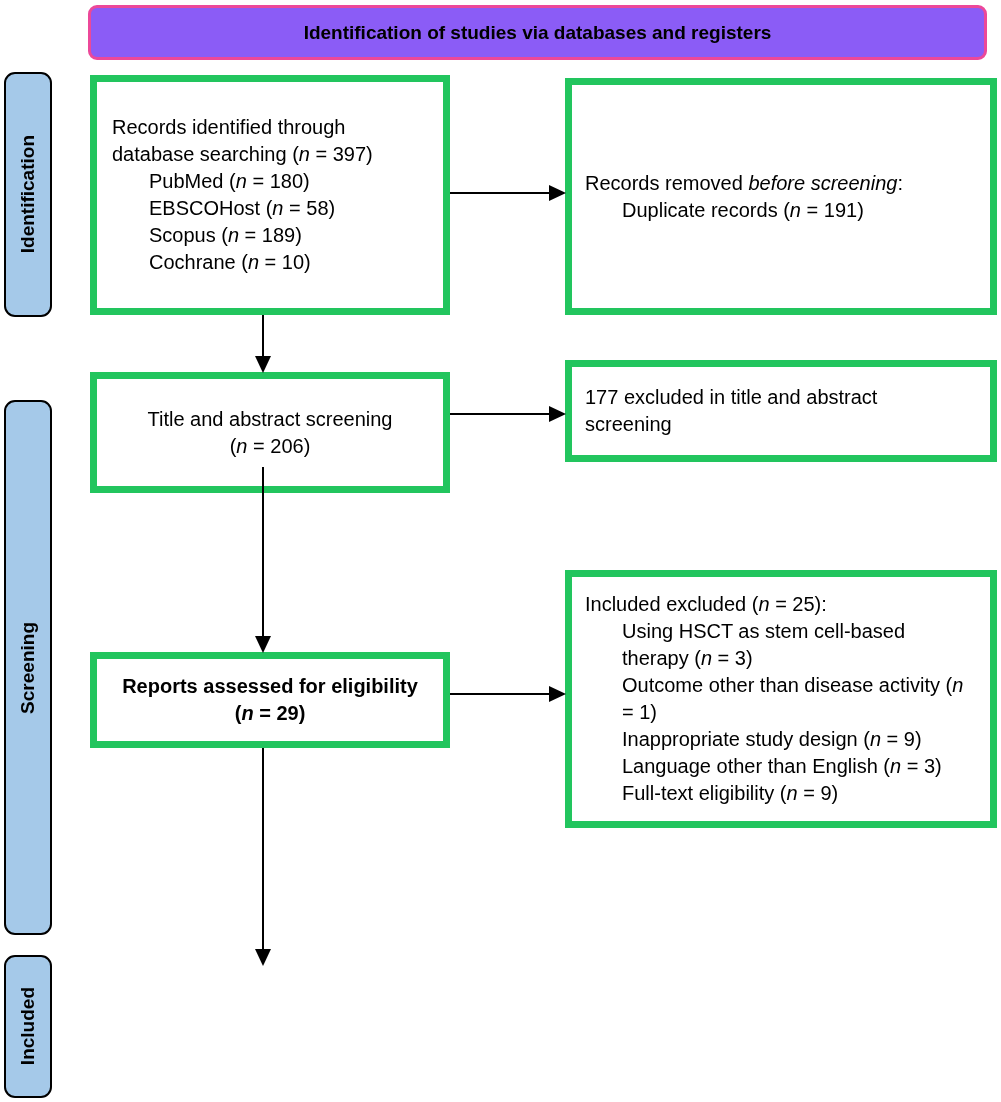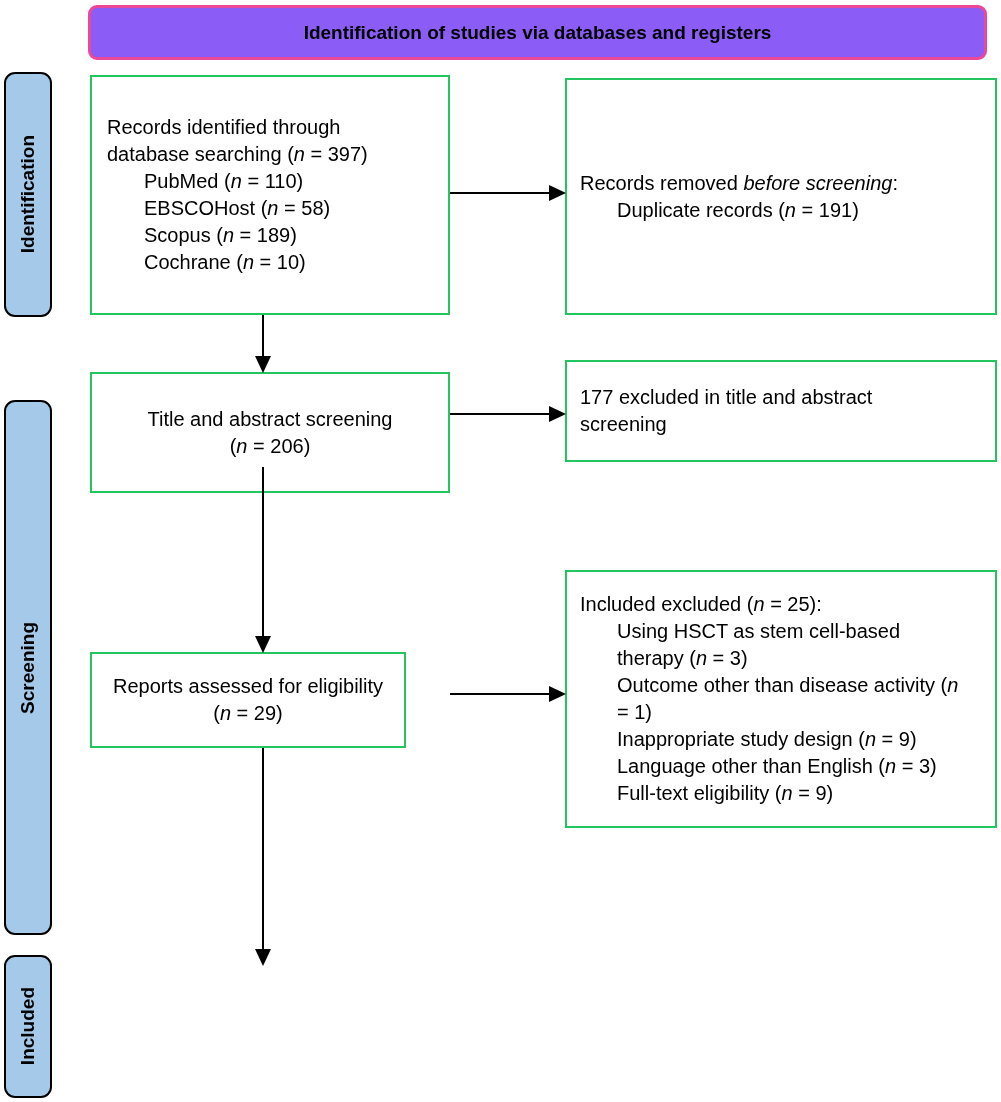--- a/index.html
+++ b/index.html
@@ -20,21 +20,21 @@
     position:absolute;left:4px;width:48px;background:#A5C9E9;
     border:2px solid #000;border-radius:11px;box-sizing:border-box;
     display:flex;align-items:center;justify-content:center;
   }
   .stage-label{
     writing-mode:vertical-rl;transform:rotate(180deg);
     font-weight:bold;font-size:19px;white-space:nowrap;color:#000;
   }
   
   .box{
-    position:absolute;background:#fff;border:2px solid #22c55e;box-sizing:border-box;
+    position:absolute;background:#fff;border:7px solid #22c55e;box-sizing:border-box;
     font-size:20px;line-height:27px;display:flex;flex-direction:column;justify-content:center;
   }
   .box.centered{align-items:center;text-align:center;}
   .box.leftish{align-items:flex-start;text-align:left;}
   .indent{margin-left:37px;}
   .n{font-style:italic;}
   .it{font-style:italic;}
   
   .shaft-h{position:absolute;height:2px;background:#000;}
   .shaft-v{position:absolute;width:2px;background:#000;}
@@ -60,41 +60,41 @@
   <div class="stage" style="top:400px;height:535px;">
     <span class="stage-label">Screening</span>
   </div>
   <div class="stage" style="top:955px;height:143px;">
     <span class="stage-label">Included</span>
   </div>
 
   <div class="box leftish" style="left:90px;top:75px;width:360px;height:240px;padding-left:15px;padding-right:8px;">
     <div>Records identified through</div>
     <div><span>database searching (</span><i class="n">n</i><span> = 397)</span></div>
-    <div class="indent"><span>PubMed (</span><i class="n">n</i><span> = 110)</span></div>
+    <div class="indent"><span>PubMed (</span><i class="n">n</i><span> = 180)</span></div>
     <div class="indent"><span>EBSCOHost (</span><i class="n">n</i><span> = 58)</span></div>
     <div class="indent"><span>Scopus (</span><i class="n">n</i><span> = 189)</span></div>
     <div class="indent"><span>Cochrane (</span><i class="n">n</i><span> = 10)</span></div>
   </div>
 
   <div class="box leftish" style="left:565px;top:78px;width:432px;height:237px;padding-left:13px;padding-right:8px;">
     <div><span>Records removed </span><i class="it">before screening</i><span>:</span></div>
     <div class="indent"><span>Duplicate records (</span><i class="n">n</i><span> = 191)</span></div>
   </div>
 
   <div class="box centered" style="left:90px;top:372px;width:360px;height:121px;">
     <div>Title and abstract screening</div>
     <div><span>(</span><i class="n">n</i><span> = 206)</span></div>
   </div>
 
   <div class="box leftish" style="left:565px;top:360px;width:432px;height:102px;padding-left:13px;padding-right:45px;">
     <div>177 excluded in title and abstract screening</div>
   </div>
 
-  <div class="box centered" style="left:90px;top:652px;width:316px;height:96px;">
+  <div class="box centered" style="left:90px;top:652px;width:360px;height:96px;font-weight:bold;">
     <div>Reports assessed for eligibility</div>
     <div><span>(</span><i class="n">n</i><span> = 29)</span></div>
   </div>
 
   <div class="box leftish" style="left:565px;top:570px;width:432px;height:258px;padding-left:13px;padding-right:26px;">
     <div><span>Included excluded (</span><i class="n">n</i><span> = 25):</span></div>
     <div class="indent"><span>Using HSCT as stem cell-based therapy (</span><i class="n">n</i><span> = 3)</span></div>
     <div class="indent"><span>Outcome other than disease activity (</span><i class="n">n</i><span> = 1)</span></div>
     <div class="indent"><span>Inappropriate study design (</span><i class="n">n</i><span> = 9)</span></div>
     <div class="indent"><span>Language other than English (</span><i class="n">n</i><span> = 3)</span></div>

